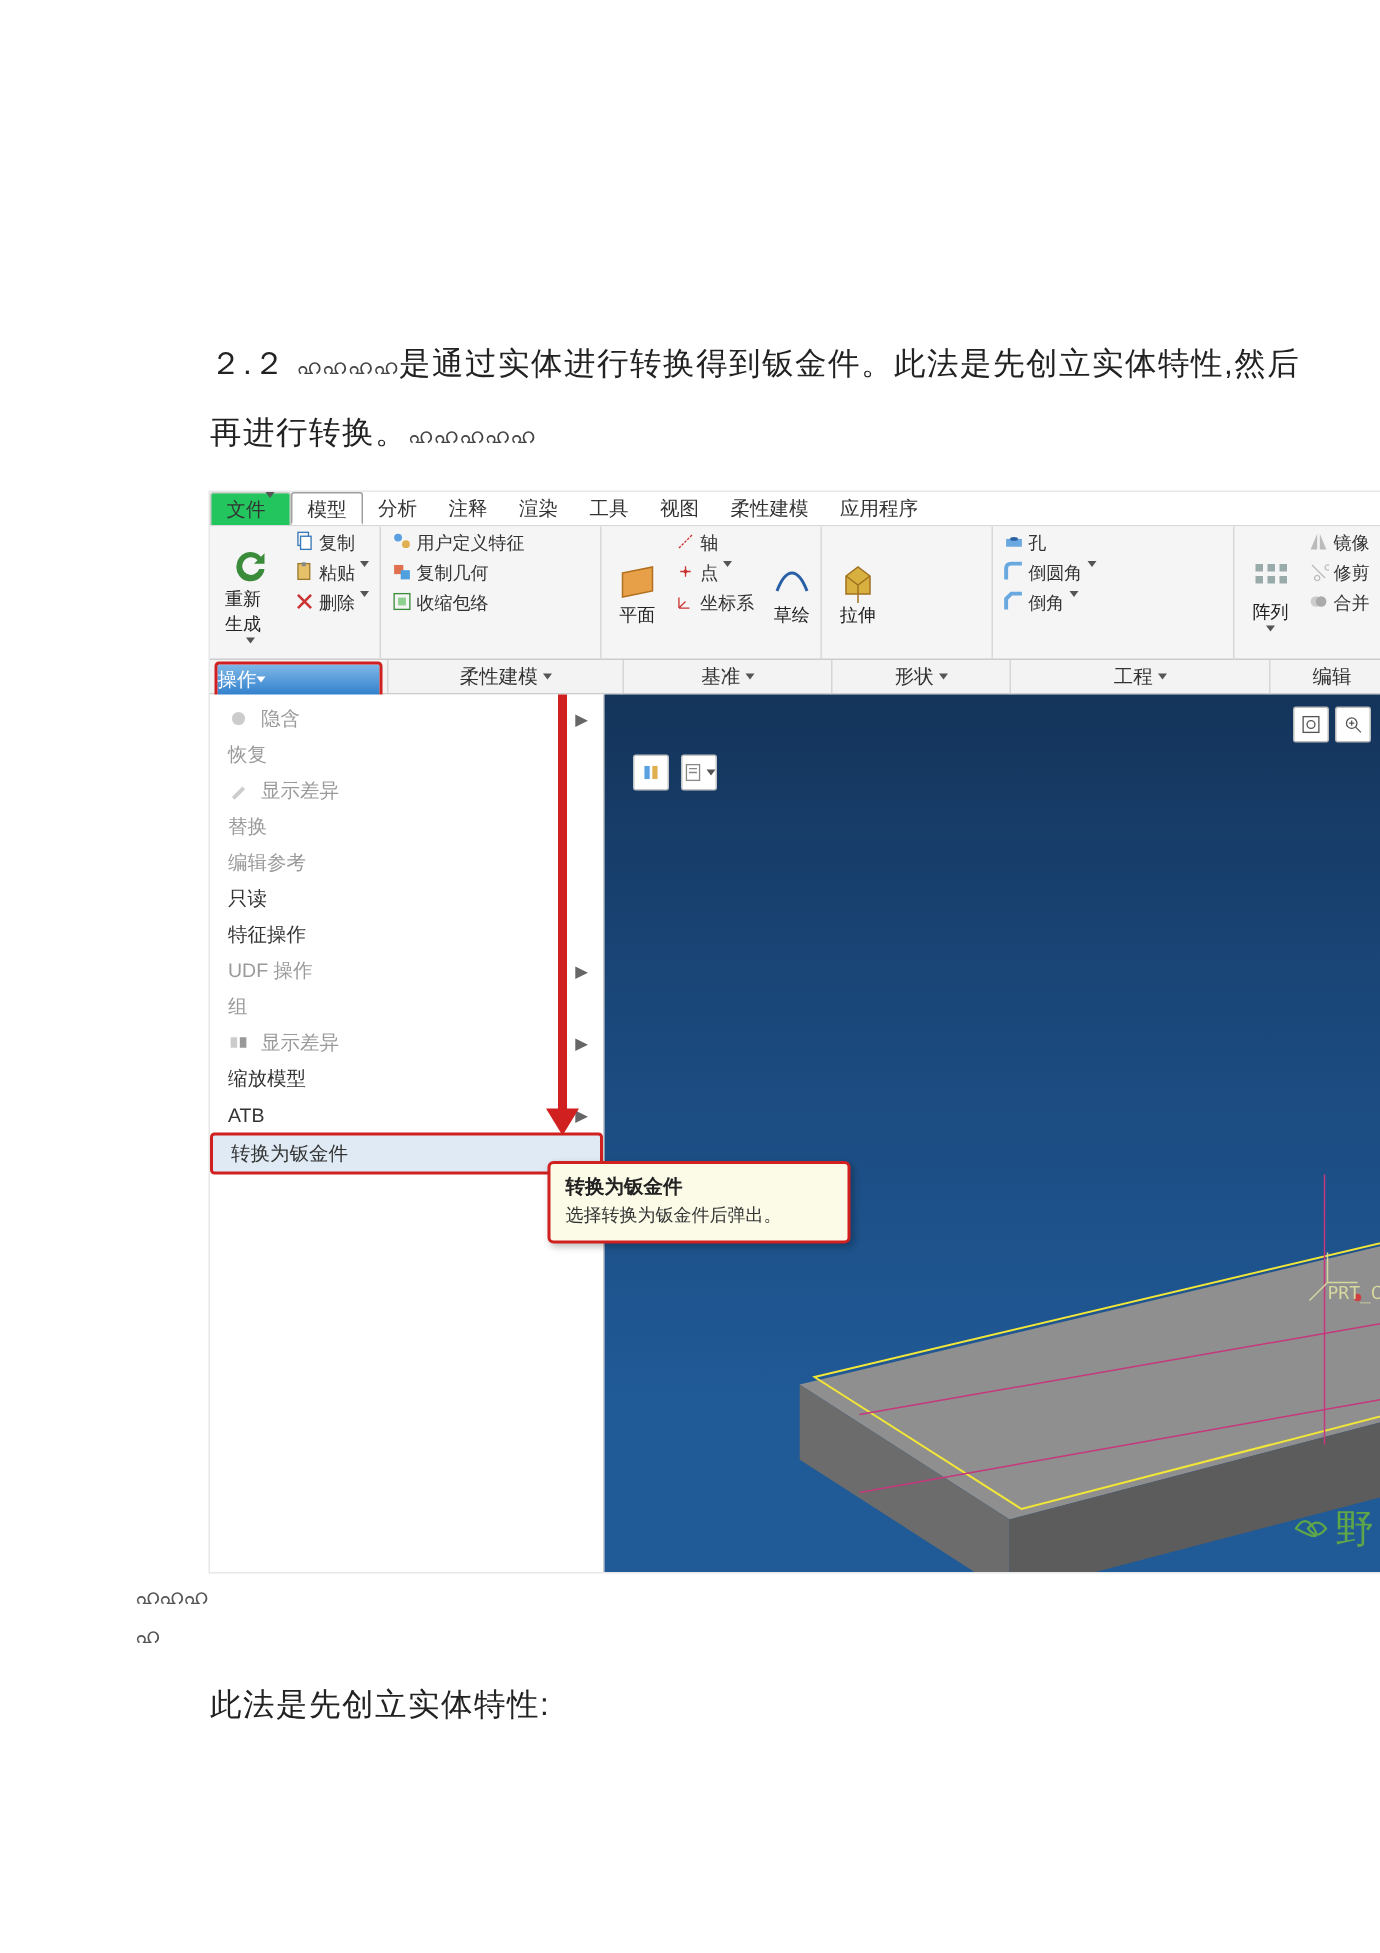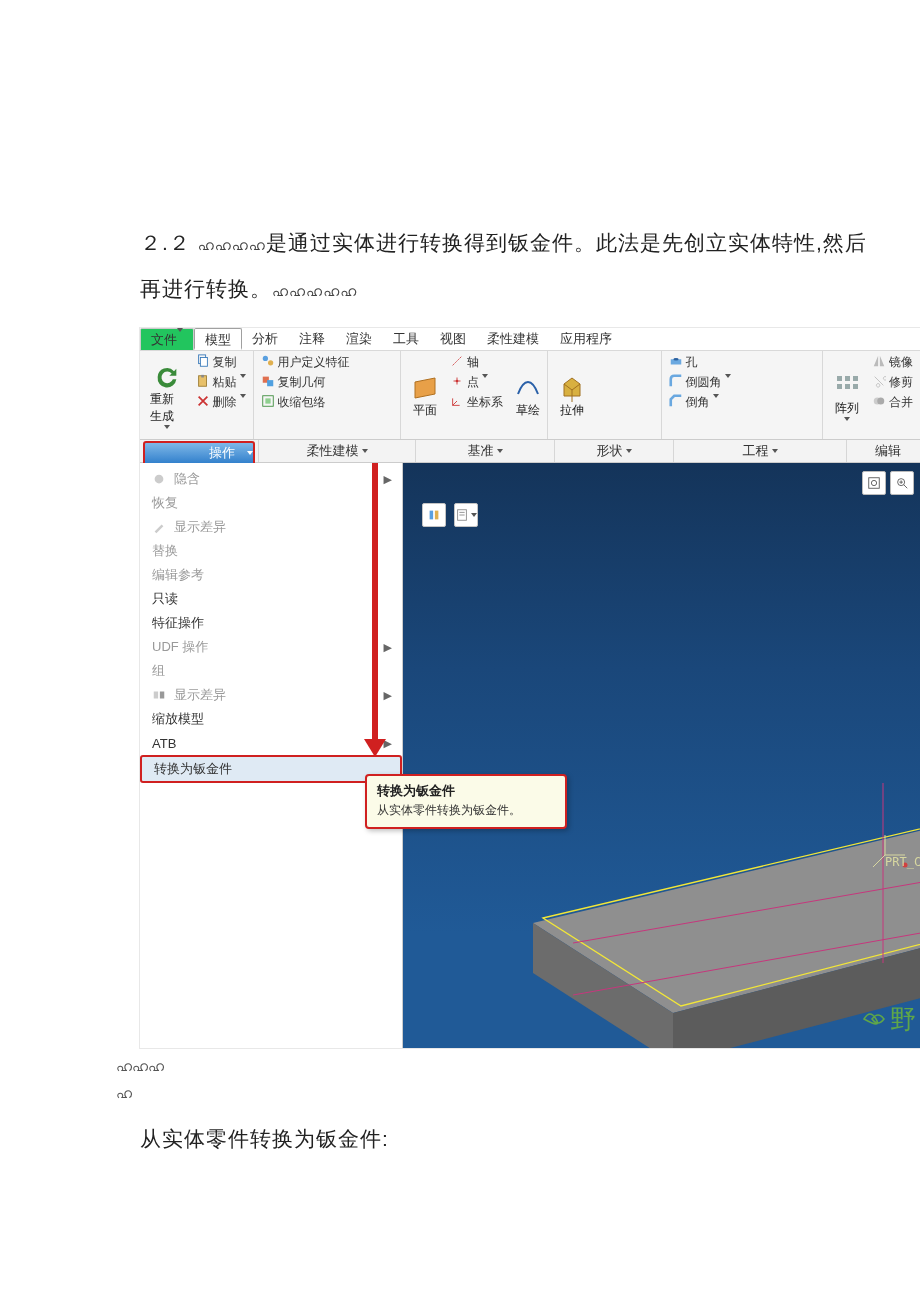--- a/index.html
+++ b/index.html
@@ -15,21 +15,21 @@
   .ribbon { display:flex; background:#f5f5f5; border-bottom:1px solid #ccc; height:88px; }
   .grp { border-right:1px solid #d8d8d8; padding:2px 4px 0 4px; display:flex; flex-direction:column; }
   .grp-body { flex:1; display:flex; gap:2px; }
   .stack { display:flex; flex-direction:column; gap:1px; font-size:12px; }
   .btn { display:flex; align-items:flex-start; gap:3px; padding:1px 3px; color:#333; white-space:nowrap; }
   .btn .ico { width:14px; height:14px; display:inline-block; }
   .big { display:flex; flex-direction:column; align-items:center; justify-content:center; font-size:12px; padding:2px 6px; }
   .big .ico { width:28px; height:28px; }
   
   .op-wrap { padding-top:2px; }
-  .op-btn { width:108px; height:21px; margin:2px auto 0 auto; background:linear-gradient(#7fb8e8,#2f7ecb); color:#fff; font-size:13px; border:2px solid #d02020; border-radius:3px; display:flex; align-items:center; justify-content:flex-end; gap:12px; }
+  .op-btn { width:108px; height:21px; margin:2px auto 0 auto; background:linear-gradient(#7fb8e8,#2f7ecb); color:#fff; font-size:13px; border:2px solid #d02020; border-radius:3px; display:flex; align-items:center; justify-content:flex-start; gap:0; }
   .tri { width:0;height:0;border-left:3px solid transparent;border-right:3px solid transparent;border-top:4px solid #fff; }
   
   .lblrow { display:flex; height:22px; background:#f3f3f3; border-bottom:1px solid #ccc; font-size:13px; }
   .lblseg { flex:0 0 auto; border-right:1px solid #d6d6d6; text-align:center; color:#333; display:flex; align-items:center; justify-content:center; gap:3px; }
   .seg0{width:118px} .seg1{width:156px} .seg2{width:138px} .seg3{width:118px} .seg4{width:172px} .seg5{width:82px}
   .dd { width:0;height:0;border-left:3px solid transparent;border-right:3px solid transparent;border-top:4px solid #555; }
   
   .workarea { display:flex; height:588px; }
   .sidepanel { width:262px; background:#fff; border-right:1px solid #ccc; display:flex; flex-direction:column; }
   .menu { font-size:13px; padding-top:4px; }
@@ -46,21 +46,21 @@
   .tooltip .tt-body { font-size:12px; color:#333; }
   .minitb { position:absolute; left:282px; top:175px; display:flex; gap:8px; }
   .minitb .mico { width:22px; height:22px; background:#fff; border:1px solid #c4c4c4; border-radius:2px; display:flex; align-items:center; justify-content:center; }
   .canvas { flex:1; position:relative; background:linear-gradient(180deg,#14345a 0%,#1a477a 35%,#205a97 80%); overflow:hidden; }
   .zoomctl { position:absolute; right:6px; top:8px; display:flex; gap:4px; }
   .zc { width:22px; height:22px; background:#fff; border:1px solid #bbb; border-radius:2px; display:flex; align-items:center; justify-content:center; }
   .solid { position:absolute; left:130px; top:240px; width:560px; height:360px; }
   .watermark { position:absolute; right:4px; bottom:14px; color:#5fa648; font-size:26px; font-family:"KaiTi","SimSun",serif; display:flex; align-items:center; gap:2px; }
   .watermark .glyph { width:30px;height:30px; }
   .csys { position:absolute; left:482px; top:392px; font-size:12px; color:#d7d7a0; font-family:monospace; }
-  .small { font-size:14px; color:#555; padding-left:116px; margin-top:10px; font-family:Liberation Sans, sans-serif; }
+  .small { font-size:14px; color:#555; padding-left:90px; margin-top:10px; font-family:Liberation Mono, monospace; }
 </style>
 </head>
 <body>
 
 <div class="page">
 
   <div class="para">
     <span>２.２</span>
     <span class="decor">ഹഹഹഹ</span><span>是通过实体进行转换得到钣金件。此法是先创立实体特性,然后再进行转换。</span><span class="decor">ഹഹഹഹഹ</span>
   </div>
@@ -419,22 +419,22 @@
             <rect x="3" y="2" width="10" height="12" fill="#fff" stroke="#888"></rect>
             <line x1="5" y1="5" x2="11" y2="5" stroke="#888"></line>
             <line x1="5" y1="8" x2="11" y2="8" stroke="#888"></line>
           </svg>
           <span class="dd" style="margin-left:2px"></span>
         </div>
     </div>
 
     <div class="tooltip">
       <div class="tt-title">转换为钣金件</div>
-      <div class="tt-body">从实体零件转换为钣金件。</div>
+      <div class="tt-body">选择转换为钣金件后弹出。</div>
     </div>
   </div>
 
   <div class="small">ഹഹഹ</div>
   <div class="small">ഹ</div>
 
-  <div class="para" style="margin-top:14px">从实体零件转换为钣金件:</div>
+  <div class="para" style="margin-top:14px">此法是先创立实体特性:</div>
 
 </div>
 
 </body></html>

